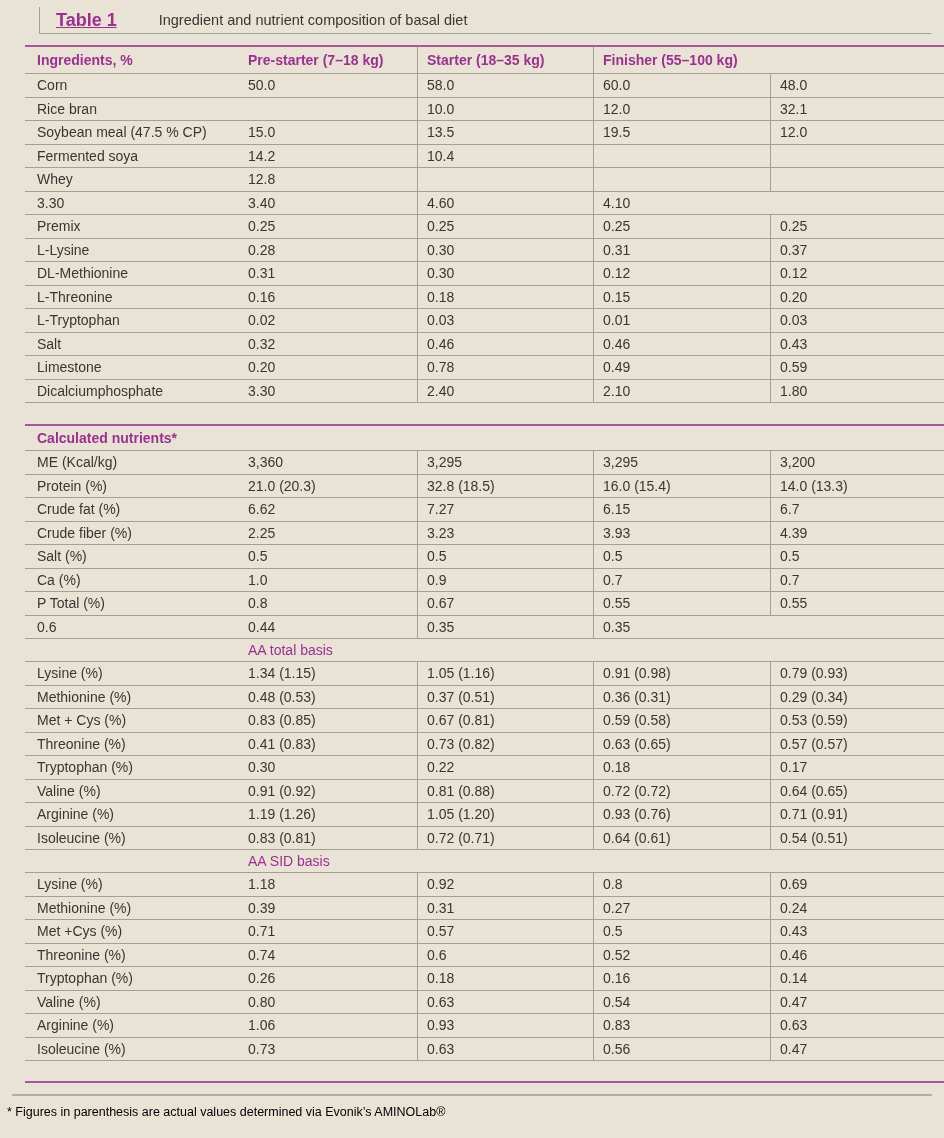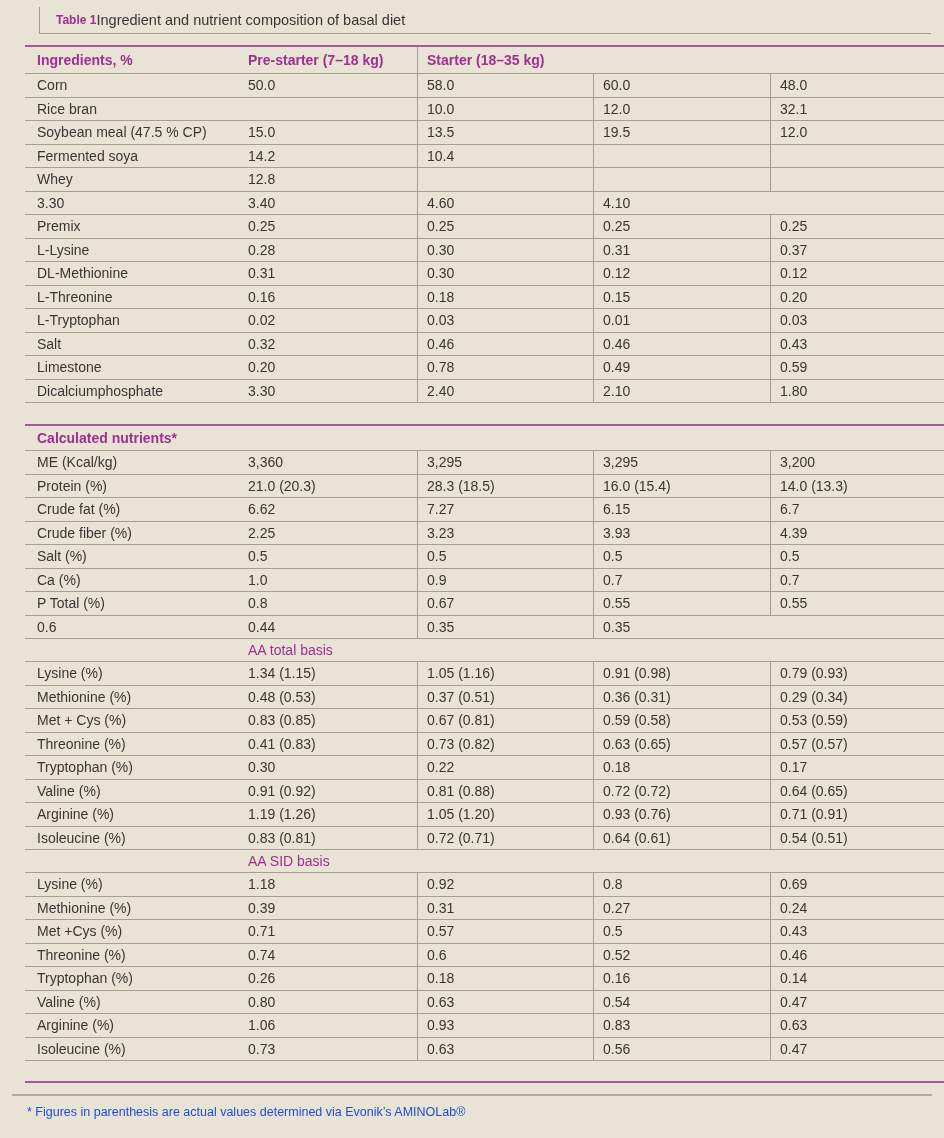--- a/index.html
+++ b/index.html
@@ -21,23 +21,24 @@
   }
   
   .title-block{
     position:absolute;left:39px;top:7px;width:892px;height:27px;
     border-left:1.5px solid var(--gray);
     border-bottom:1.5px solid var(--gray);
     display:flex;align-items:center;
   }
   .title-label{
     margin-left:16px;
-    font-size:12px;font-weight:bold;color:var(--purple-text);
+    font-size:18px;font-weight:bold;color:var(--purple-text);text-decoration:underline;
   }
   .title-caption{
+    margin-left:42px;
     font-size:14.5px;color:var(--ink);
   }
   
   .tbl{
     position:absolute;left:25px;top:45px;width:928px;
     border-top:2.5px solid var(--purple-border);
     border-right:2.5px solid var(--purple-border);
     border-bottom:2.5px solid var(--purple-border);
     background:var(--bg);
   }
@@ -75,40 +76,41 @@
     font-size:14px;font-weight:normal;color:var(--purple-text);
     border-bottom:1px solid var(--gray);
   }
   .bottom-spacer{height:20px;}
   
   .footer-rule{
     position:absolute;left:12px;top:1094px;width:920px;height:2px;
     background:#b3aba1;
   }
   .footnote{
-    position:absolute;left:27px;top:1105px;
-    font-size:12.5px;color:#1d4ed8;
+    position:absolute;left:7px;top:1105px;
+    font-size:12.5px;color:#000000;
   }
 </style>
 </head>
 <body>
 
 <div class="page">
 
   <div class="title-block">
     <span class="title-label">Table 1</span>
     <span class="title-caption">Ingredient and nutrient composition of basal diet</span>
   </div>
 
   <div class="tbl">
 
     <div class="hrow">
       <div class="c">Ingredients, %</div>
       <div class="c">Pre-starter (7–18 kg)</div>
       <div class="c">Starter (18–35 kg)</div>
+      <div class="c">Finisher (55–100 kg)</div>
     </div>
 
     <div>
         <div class="row">
           <div class="c">Corn</div>
           <div class="c">50.0</div>
           <div class="c">58.0</div>
           <div class="c">60.0</div>
           <div class="c">48.0</div>
         </div>
@@ -211,21 +213,21 @@
         <div class="row">
           <div class="c">ME (Kcal/kg)</div>
           <div class="c">3,360</div>
           <div class="c">3,295</div>
           <div class="c">3,295</div>
           <div class="c">3,200</div>
         </div>
         <div class="row">
           <div class="c">Protein (%)</div>
           <div class="c">21.0 (20.3)</div>
-          <div class="c">28.3 (18.5)</div>
+          <div class="c">32.8 (18.5)</div>
           <div class="c">16.0 (15.4)</div>
           <div class="c">14.0 (13.3)</div>
         </div>
         <div class="row">
           <div class="c">Crude fat (%)</div>
           <div class="c">6.62</div>
           <div class="c">7.27</div>
           <div class="c">6.15</div>
           <div class="c">6.7</div>
         </div>

